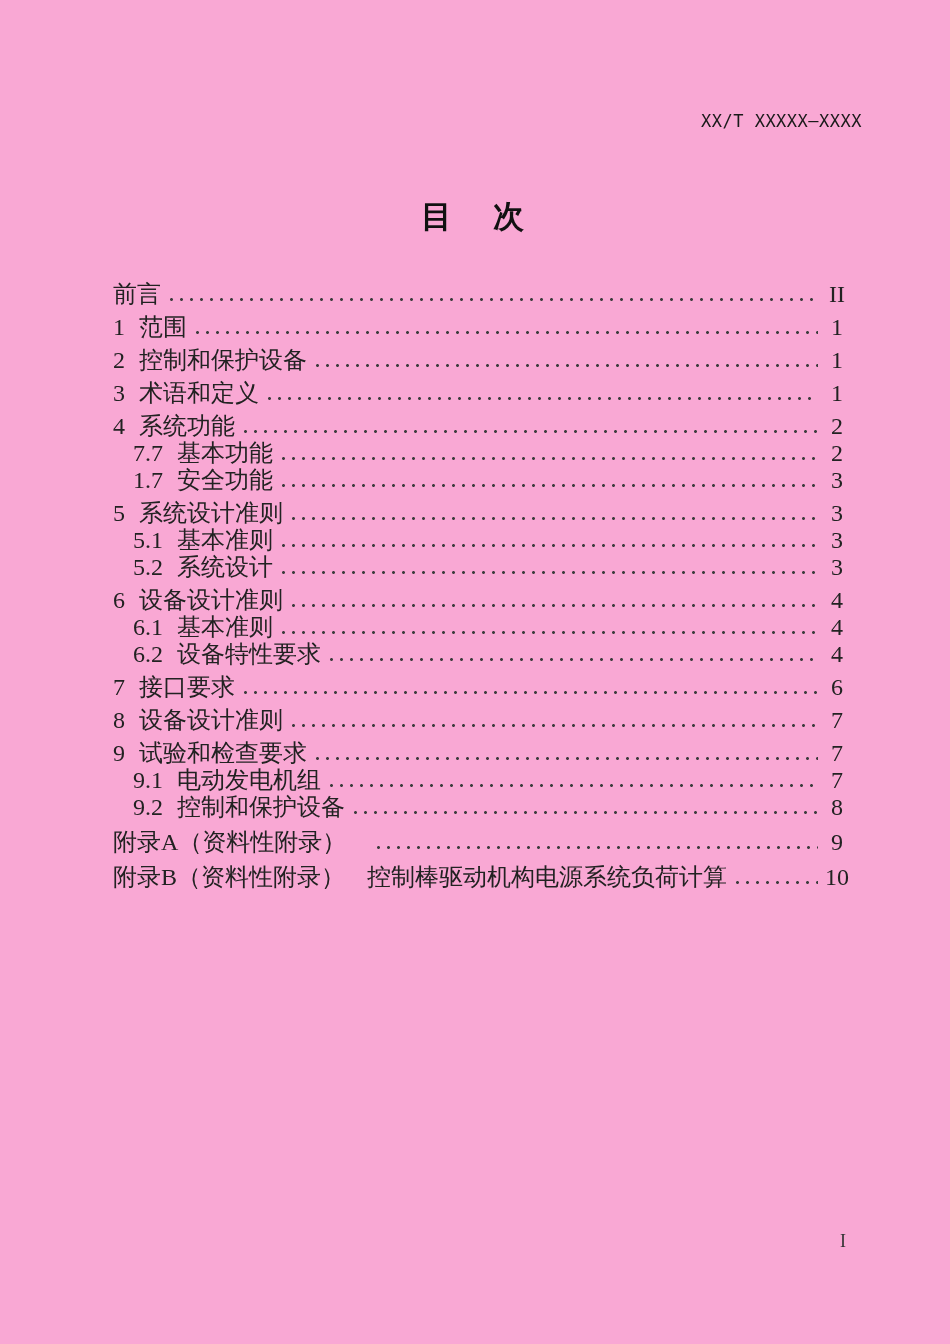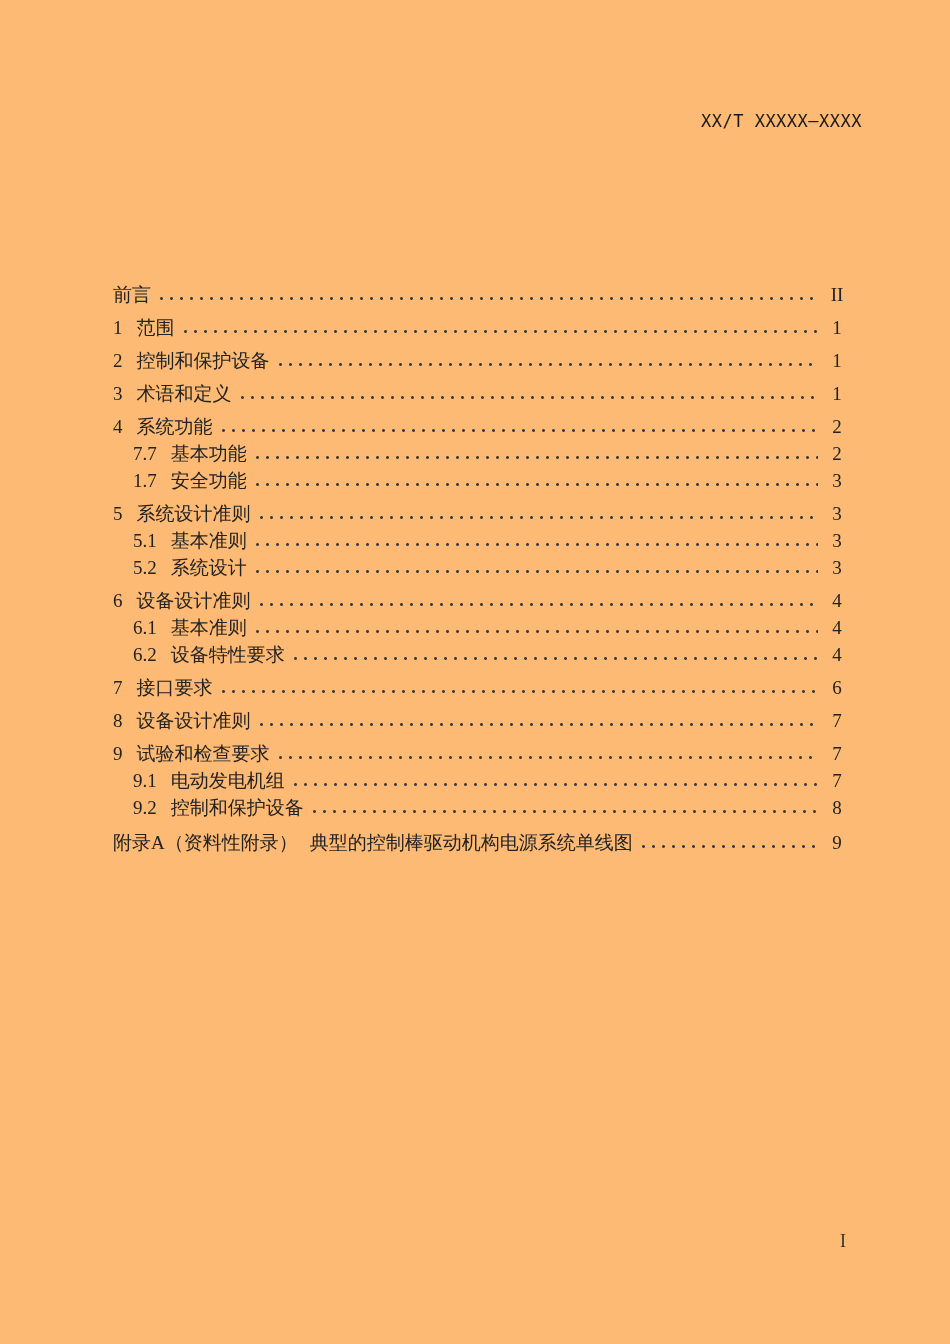--- a/index.html
+++ b/index.html
@@ -1,20 +1,20 @@
 <!DOCTYPE html>
 <html><head>
 <meta charset="utf-8">
 <style>
   html, body { margin: 0; padding: 0; background: #ffffff; }
   .page {
     position: relative;
     width: 950px;
     height: 1344px;
-    background: #fdba74;
+    background: #f9a8d4;
     color: #1a1a1a;
     font-family: "Liberation Serif", "DejaVu Serif", serif;
     overflow: hidden;
   }
   .doc-code {
     position: absolute;
     top: 111px;
     right: 88px;
     font-family: "DejaVu Sans Mono", "Liberation Mono", monospace;
     font-size: 17px;
@@ -33,35 +33,35 @@
     font-weight: 700;
     font-size: 31px;
     letter-spacing: 5px;
     color: #111;
   }
   .toc {
     position: absolute;
     left: 113px;
     right: 100px;
     top: 283px;
-    font-size: 19px;
+    font-size: 24px;
     color: #222;
   }
   .toc-row {
     display: flex;
     align-items: baseline;
     line-height: 23px;
     margin-top: 10px;
     white-space: nowrap;
   }
   .toc-row:first-child { margin-top: 0; }
   .toc-row.lvl1 { padding-left: 20px; margin-top: 4px; }
   .toc-row.appendix { margin-top: 12px; }
   .toc-row .num { margin-right: 14px; }
-  .toc-row.appendix .num { margin-right: 12px; }
+  .toc-row.appendix .num { margin-right: 22px; }
   .leader {
     flex: 1;
     height: 16px;
     margin: 0 6px 0 9px;
     background-image: radial-gradient(circle at 1.5px 13.5px, #3c3c3c 1.15px, rgba(0,0,0,0) 1.7px);
     background-size: 10px 16px;
     background-repeat: repeat-x;
     background-position: left bottom;
   }
   .page-num {
@@ -74,20 +74,21 @@
     right: 104px;
     font-size: 18px;
     color: #333;
   }
 </style>
 </head>
 <body>
 
 <div class="page">
   <div class="doc-code">XX/T XXXXX—XXXX</div>
+  <h1 class="title">目　次</h1>
   <div class="toc" id="toc">
       <div class="toc-row lvl0">
         <span class="label">前言</span>
         <span class="leader"></span>
         <span class="page-num">II</span>
       </div>
       <div class="toc-row lvl0">
         <span class="num">1</span>
         <span class="label">范围</span>
         <span class="leader"></span>
@@ -184,19 +185,24 @@
         <span class="page-num">7</span>
       </div>
       <div class="toc-row lvl1">
         <span class="num">9.2</span>
         <span class="label">控制和保护设备</span>
         <span class="leader"></span>
         <span class="page-num">8</span>
       </div>
       <div class="toc-row lvl0 appendix">
         <span class="num">附录A（资料性附录）</span>
-        <span class="label">典型的控制棒驱动机构电源系统单线图</span>
         <span class="leader"></span>
         <span class="page-num">9</span>
+      </div>
+      <div class="toc-row lvl0 appendix">
+        <span class="num">附录B（资料性附录）</span>
+        <span class="label">控制棒驱动机构电源系统负荷计算</span>
+        <span class="leader"></span>
+        <span class="page-num">10</span>
       </div>
     </div>
   <div class="footer-page-num">I</div>
 </div>
 
 </body></html>

